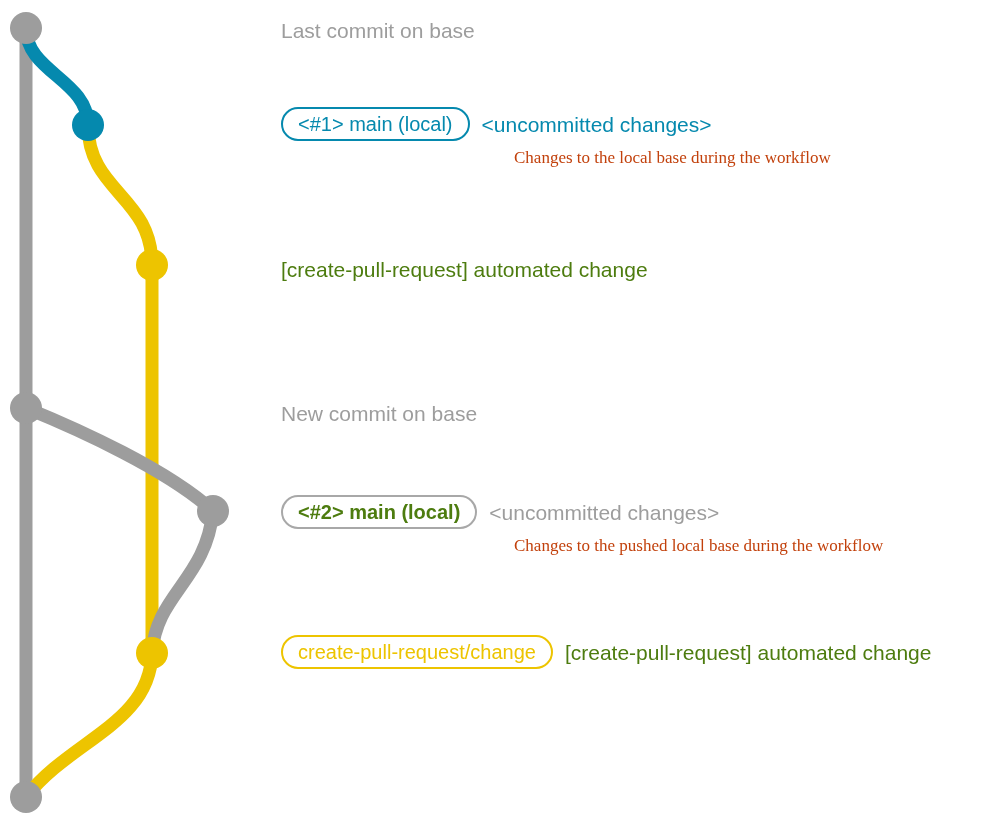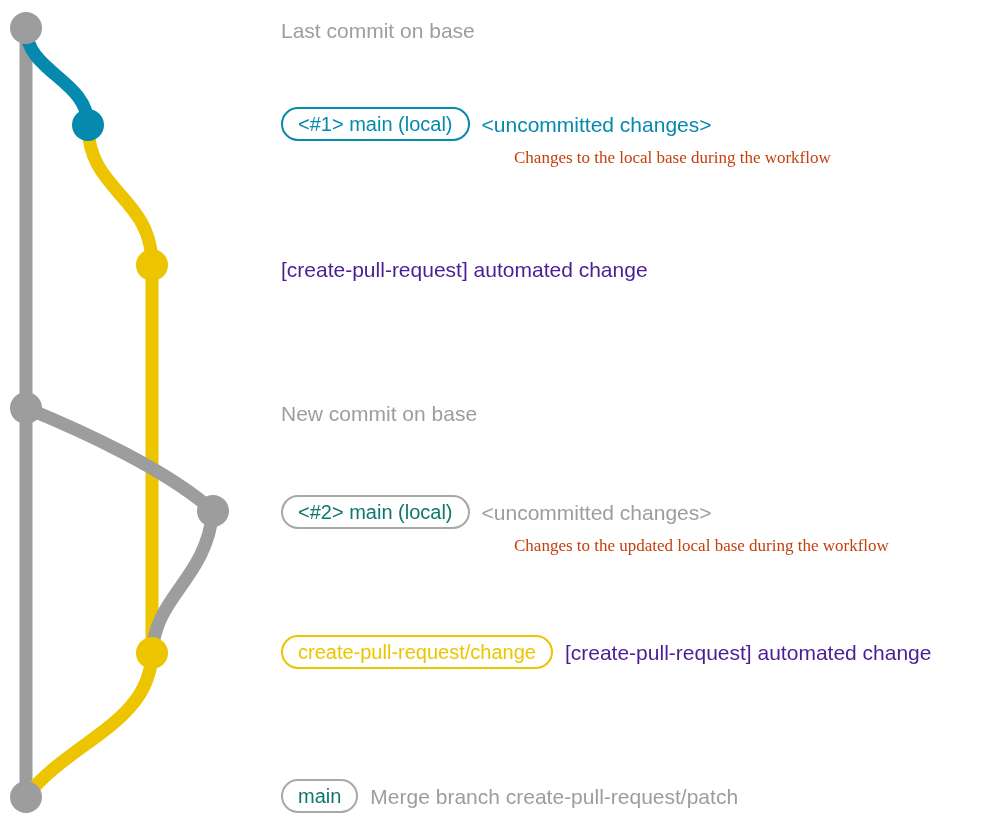--- a/index.html
+++ b/index.html
@@ -63,30 +63,31 @@
   .badge.teal {
     border-color: #0589ae;
     color: #0589ae;
   }
   .badge.yellow {
     border-color: #edc400;
     color: #edc400;
   }
   .badge.gray {
     border-color: #a8a8a8;
-    color: #0f766e;
+    color: #4d7c0f;
+    font-weight: bold;
   }
   .head-text {
     font-size: 21px;
     line-height: 1;
     white-space: nowrap;
   }
   .head-text.gray { color: #9d9d9d; }
   .head-text.teal { color: #0589ae; }
-  .head-text.yellow { color: #4c1d95; }
+  .head-text.yellow { color: #4d7c0f; }
   .sub-text {
     font-family: "Liberation Serif", serif;
     font-size: 17px;
     color: #c2410c;
     white-space: nowrap;
     line-height: 1;
   }
   .sub-wrap {
     display: block;
     margin-top: 8px;
@@ -143,28 +144,22 @@
       <div class="row" style="top: 396px; text-align: center;">
         <div class="row-head">
           <span class="head-text gray">New commit on base</span>
         </div>
       </div>
       <div class="row" style="top: 495px;">
         <div class="row-head">
           <span class="badge gray">&lt;#2&gt; main (local)</span>
           <span class="head-text gray">&lt;uncommitted changes&gt;</span>
         </div>
-        <div class="sub-wrap" style="padding-left: 233px;"><span class="sub-text">Changes to the updated local base during the workflow</span></div>
+        <div class="sub-wrap" style="padding-left: 233px;"><span class="sub-text">Changes to the pushed local base during the workflow</span></div>
       </div>
       <div class="row" style="top: 635px;">
         <div class="row-head">
           <span class="badge yellow">create-pull-request/change</span>
           <span class="head-text yellow">[create-pull-request] automated change</span>
         </div>
       </div>
-      <div class="row" style="top: 779px;">
-        <div class="row-head">
-          <span class="badge gray">main</span>
-          <span class="head-text gray">Merge branch create-pull-request/patch</span>
-        </div>
-      </div>
     </div>
 </div>
 
 </body></html>

